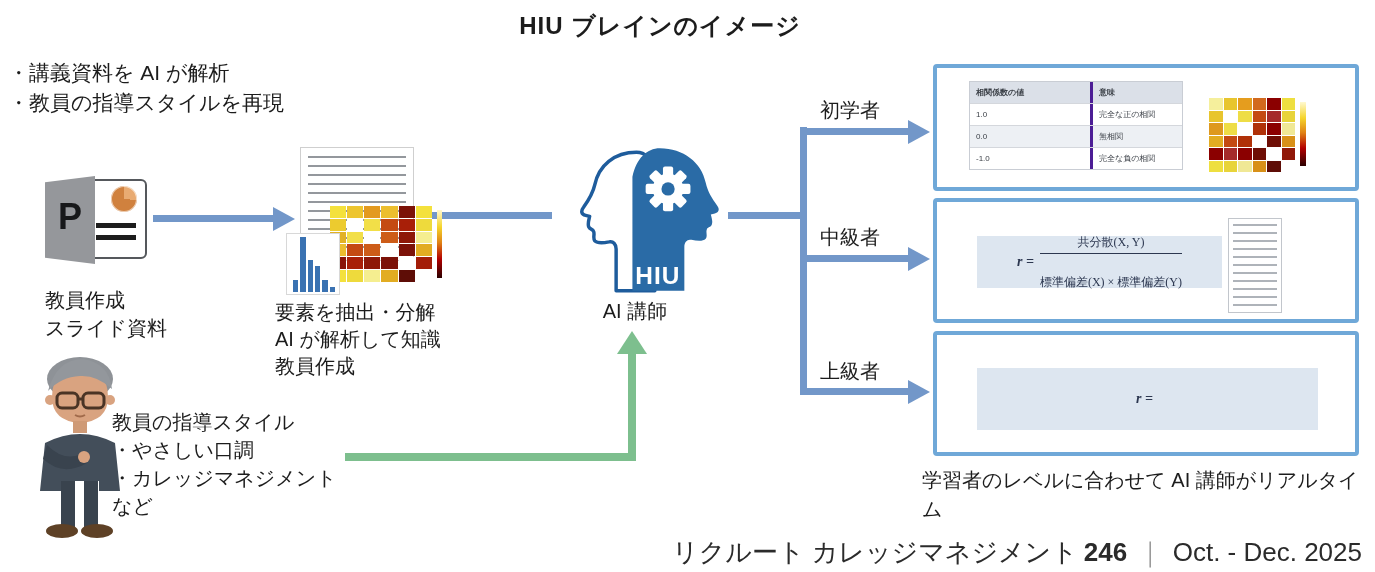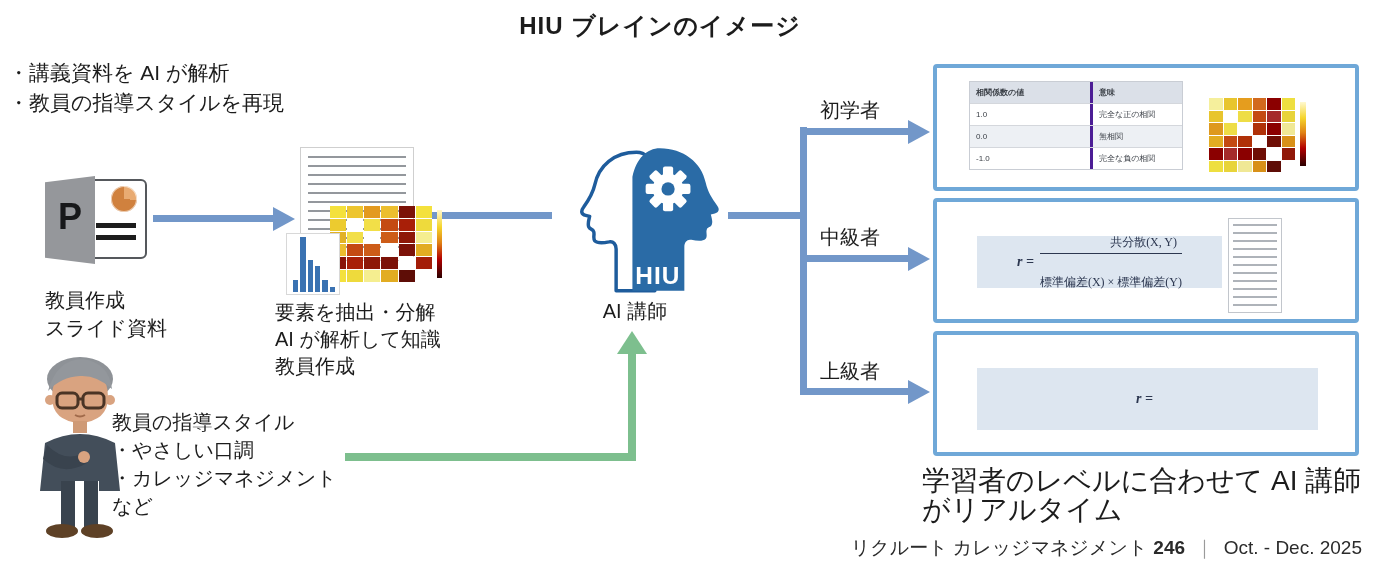--- a/index.html
+++ b/index.html
@@ -77,36 +77,36 @@
 
   .hm-box1{left:272px;top:30px;width:86px;height:74px;}
   .cb-box1{left:363px;top:34px;width:6px;height:64px;}
 
   
   .formula-panel{position:absolute;background:var(--formula-bg);display:flex;align-items:center;
     justify-content:center;font-family:"Liberation Serif",serif;color:#2c3750;}
   .fp2{left:40px;top:34px;width:245px;height:52px;font-size:12px;}
   .fp3{left:40px;top:33px;width:341px;height:62px;font-size:12.5px;}
   .f-lhs{font-style:italic;font-weight:bold;margin-right:6px;font-size:14px;}
-  .frac{display:inline-block;text-align:right;vertical-align:middle;}
+  .frac{display:inline-block;text-align:center;vertical-align:middle;}
   .frac .num{display:block;border-bottom:1.4px solid #2c3750;padding:0 5px 2px 5px;}
   .frac .den{display:block;padding-top:20px;}
 
   .mini-sheet{position:absolute;left:291px;top:16px;width:52px;height:93px;background:#fff;
     border:1px solid #c2c6cc;}
   .mini-sheet .lines{position:absolute;left:4px;right:4px;top:5px;bottom:4px;
     background:repeating-linear-gradient(to bottom,#9aa0a8 0 2px,transparent 2px 8px);opacity:.8;}
 
   
   .teacher{left:16px;top:343px;width:132px;height:200px;}
   .teacher-text{left:112px;top:408px;font-size:20px;line-height:28px;}
 
-  .outcome{left:922px;top:466px;font-size:28px;line-height:29px;}
-
-  .footer{top:535px;right:13px;font-size:19px;color:#2b2b2b;white-space:nowrap;margin-left:22px;}
+  .outcome{left:922px;top:466px;font-size:20px;line-height:29px;}
+
+  .footer{top:535px;right:13px;font-size:26px;color:#2b2b2b;white-space:nowrap;margin-left:22px;}
   .footer .issue{font-weight:bold;margin-left:6px;}
   .footer .sep{color:#9a9a9a;margin:0 10px;}
 </style>
 </head>
 <body>
 
 <div id="canvas">
 
   <div class="abs title">HIU ブレインのイメージ</div>
 

